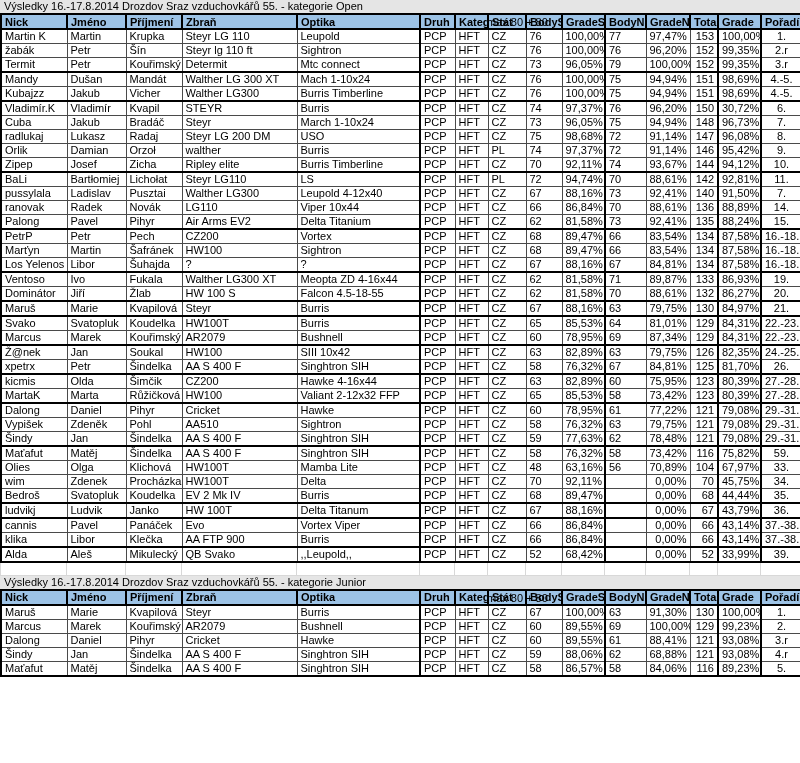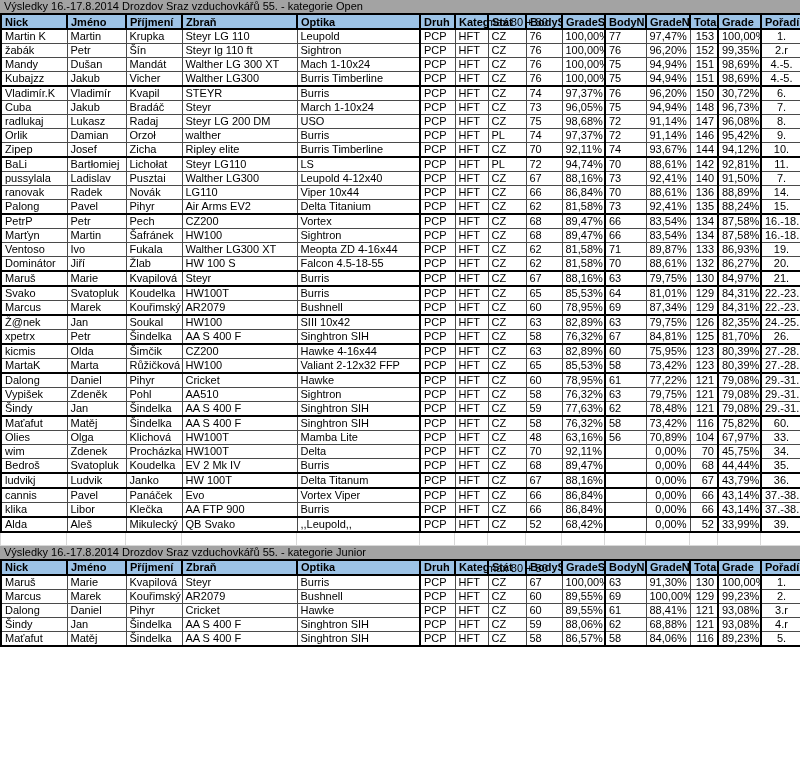--- a/index.html
+++ b/index.html
@@ -1,18 +1,18 @@
 <!DOCTYPE html>
 <html><head>
 <meta charset="utf-8">
 <style>
   html,body{margin:0;padding:0;background:#fff;}
   body{width:800px;font-family:"Liberation Sans",sans-serif;font-size:11px;color:#000;}
   .sheet{width:800px;}
-  .title-row{position:relative;background:#a3a3a3;height:13px;line-height:13px;
+  .title-row{position:relative;background:#e5e5e5;height:13px;line-height:13px;
     padding:0 0 0 4px;box-sizing:border-box;font-size:11px;white-space:nowrap;}
   .max-note{position:absolute;left:487px;top:16px;}
   table{border-collapse:collapse;table-layout:fixed;width:800px;border:2px solid #000;}
   th,td{overflow:hidden;white-space:nowrap;box-sizing:border-box;}
   th{background:#9DC3E6;border:2px solid #000;text-align:left;font-weight:bold;
      font-size:11px;height:15px;padding:0 1px 0 3px;}
   td{border:1px solid #4a4a4a;height:14px;line-height:13px;padding:0 2px 0 3px;}
   td.r{text-align:right;padding-right:3px;}
   td.c{text-align:center;}
   td.bl{border-left:2px solid #000;}
@@ -95,20 +95,37 @@
           <td>HFT</td>
           <td>CZ</td>
           <td>76</td>
           <td class="r">100,00%</td>
           <td class="bl">76</td>
           <td class="r">96,20%</td>
           <td class="r">152</td>
           <td class="bl">99,35%</td>
           <td class="c bl">2.r</td>
         </tr>
+        <tr class="thick">
+          <td>Termit</td>
+          <td>Petr</td>
+          <td>Kouřimský</td>
+          <td>Determit</td>
+          <td>Mtc connect</td>
+          <td class="bl">PCP</td>
+          <td>HFT</td>
+          <td>CZ</td>
+          <td>73</td>
+          <td class="r">96,05%</td>
+          <td class="bl">79</td>
+          <td class="r">100,00%</td>
+          <td class="r">152</td>
+          <td class="bl">99,35%</td>
+          <td class="c bl">3.r</td>
+        </tr>
         <tr>
           <td>Mandy</td>
           <td>Dušan</td>
           <td>Mandát</td>
           <td>Walther LG 300 XT</td>
           <td>Mach 1-10x24</td>
           <td class="bl">PCP</td>
           <td>HFT</td>
           <td>CZ</td>
           <td>76</td>
@@ -316,20 +333,37 @@
           <td>HFT</td>
           <td>CZ</td>
           <td>68</td>
           <td class="r">89,47%</td>
           <td class="bl">66</td>
           <td class="r">83,54%</td>
           <td class="r">134</td>
           <td class="bl">87,58%</td>
           <td class="c bl">16.-18.</td>
         </tr>
+        <tr class="thick">
+          <td>Los Yelenos</td>
+          <td>Libor</td>
+          <td>Šuhajda</td>
+          <td>?</td>
+          <td>?</td>
+          <td class="bl">PCP</td>
+          <td>HFT</td>
+          <td>CZ</td>
+          <td>67</td>
+          <td class="r">88,16%</td>
+          <td class="bl">67</td>
+          <td class="r">84,81%</td>
+          <td class="r">134</td>
+          <td class="bl">87,58%</td>
+          <td class="c bl">16.-18.</td>
+        </tr>
         <tr>
           <td>Ventoso</td>
           <td>Ivo</td>
           <td>Fukala</td>
           <td>Walther LG300 XT</td>
           <td>Meopta ZD 4-16x44</td>
           <td class="bl">PCP</td>
           <td>HFT</td>
           <td>CZ</td>
           <td>62</td>
@@ -535,21 +569,21 @@
           <td>Singhtron SIH</td>
           <td class="bl">PCP</td>
           <td>HFT</td>
           <td>CZ</td>
           <td>58</td>
           <td class="r">76,32%</td>
           <td class="bl">58</td>
           <td class="r">73,42%</td>
           <td class="r">116</td>
           <td class="bl">75,82%</td>
-          <td class="c bl">60.</td>
+          <td class="c bl">59.</td>
         </tr>
         <tr>
           <td>Olies</td>
           <td>Olga</td>
           <td>Klichová</td>
           <td>HW100T</td>
           <td>Mamba Lite</td>
           <td class="bl">PCP</td>
           <td>HFT</td>
           <td>CZ</td>

